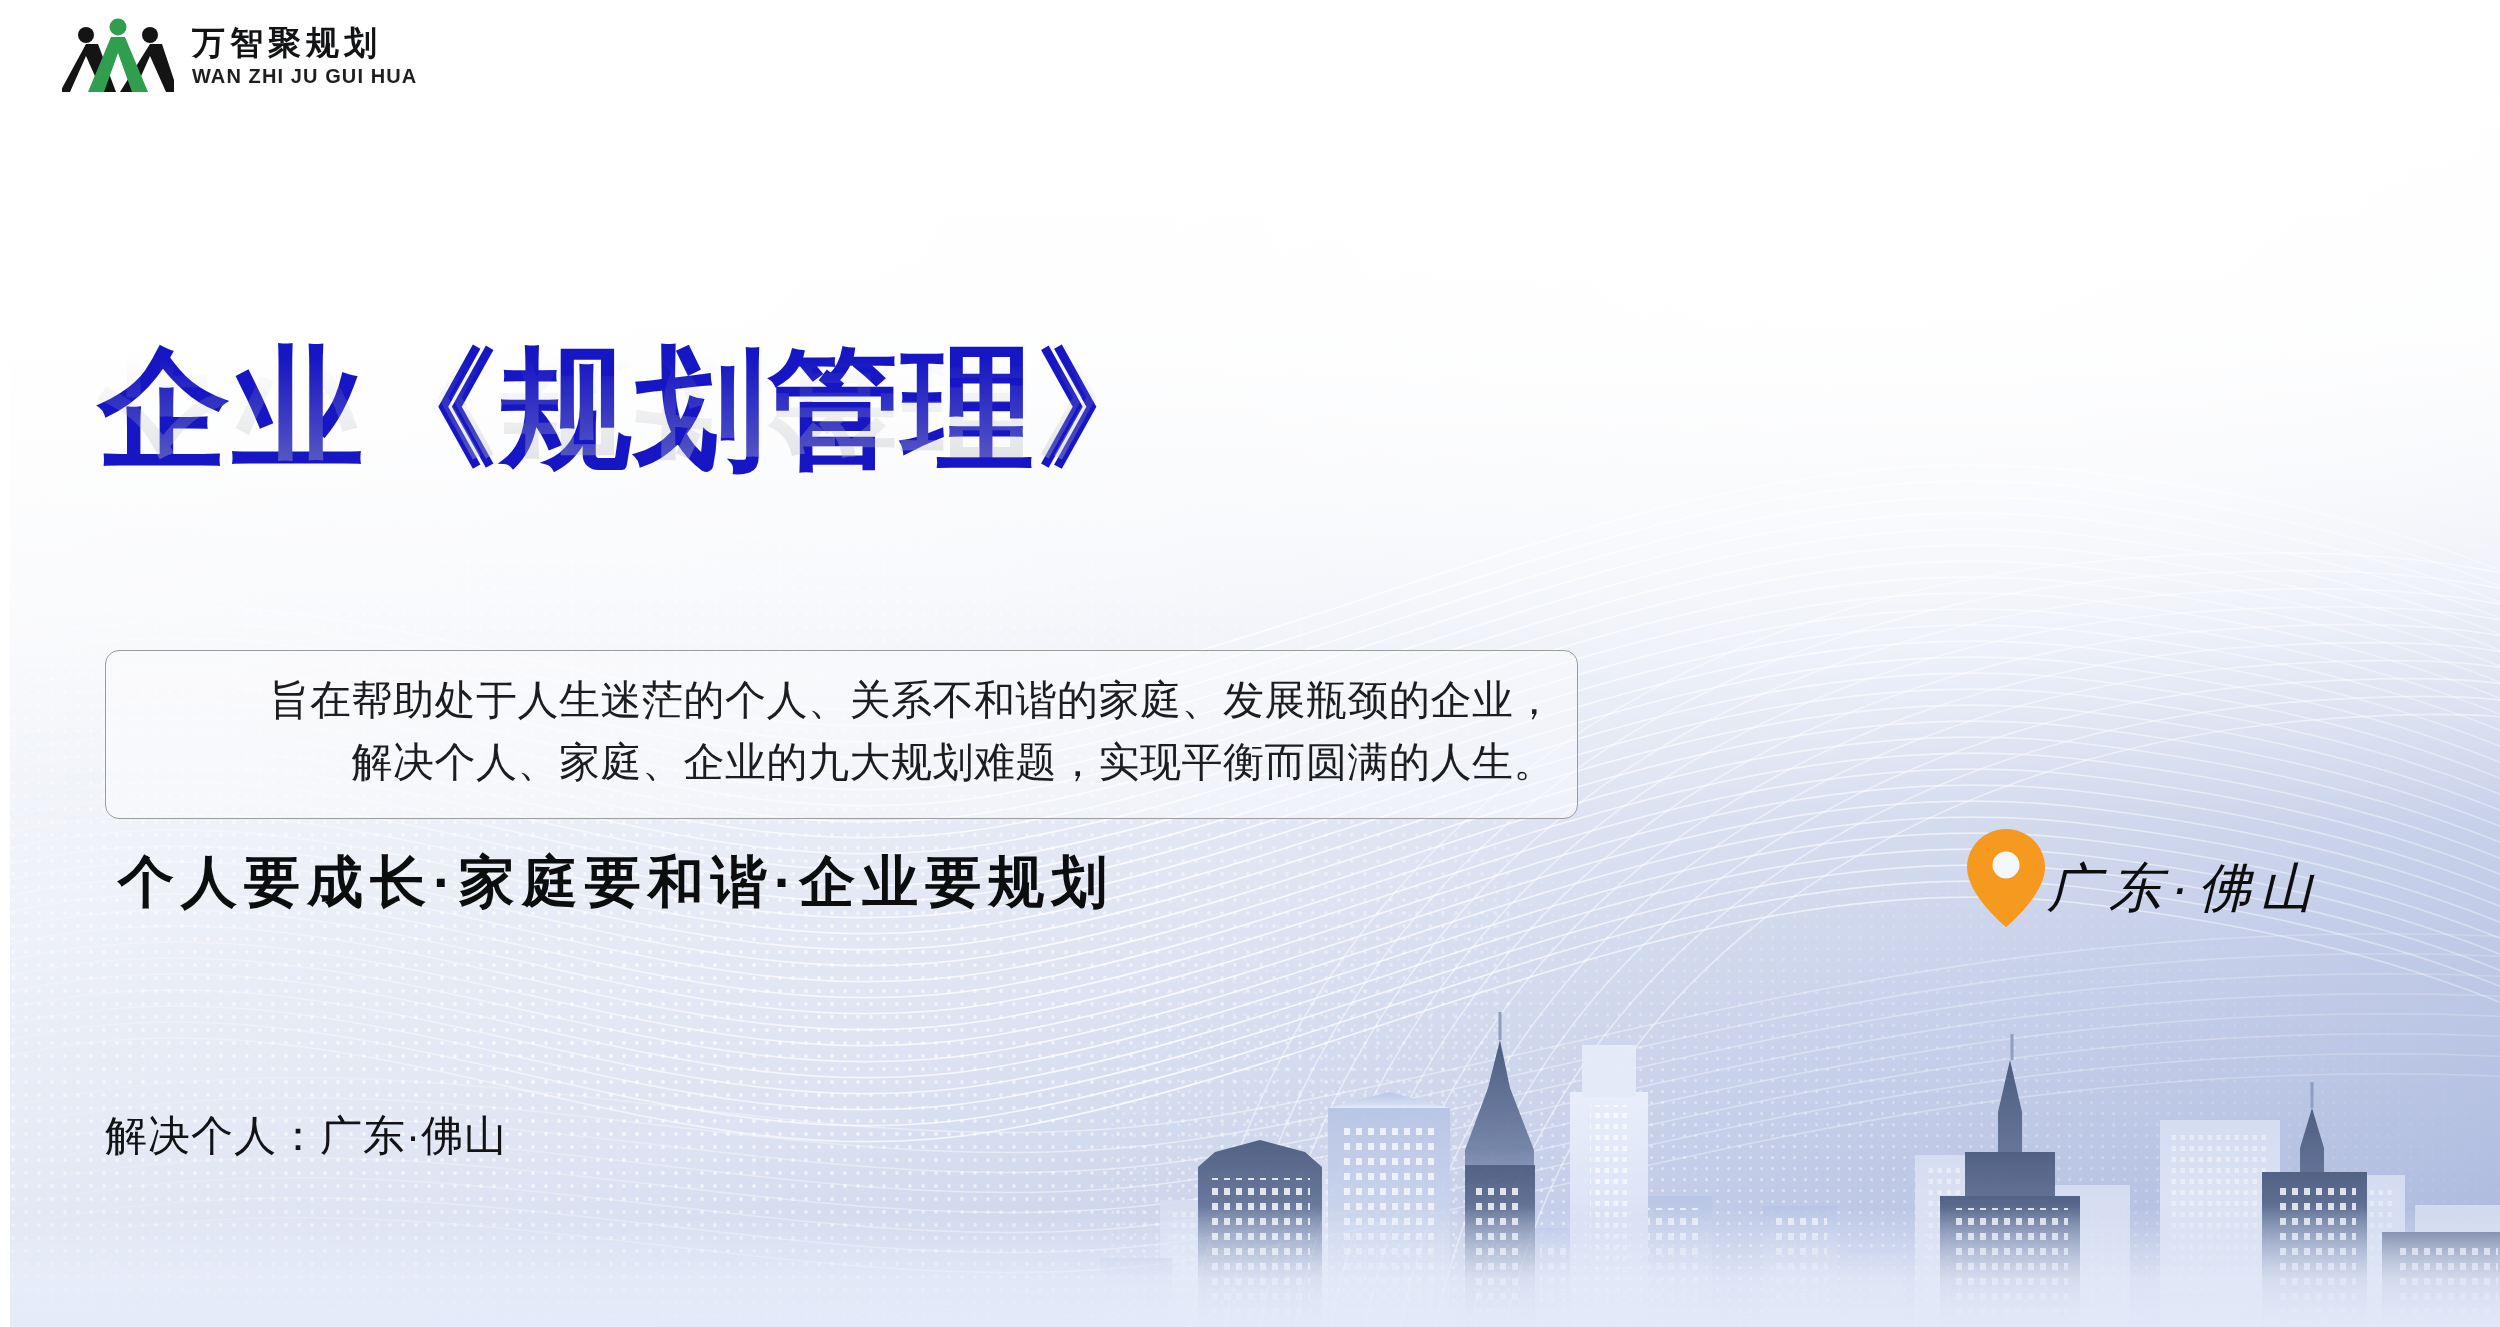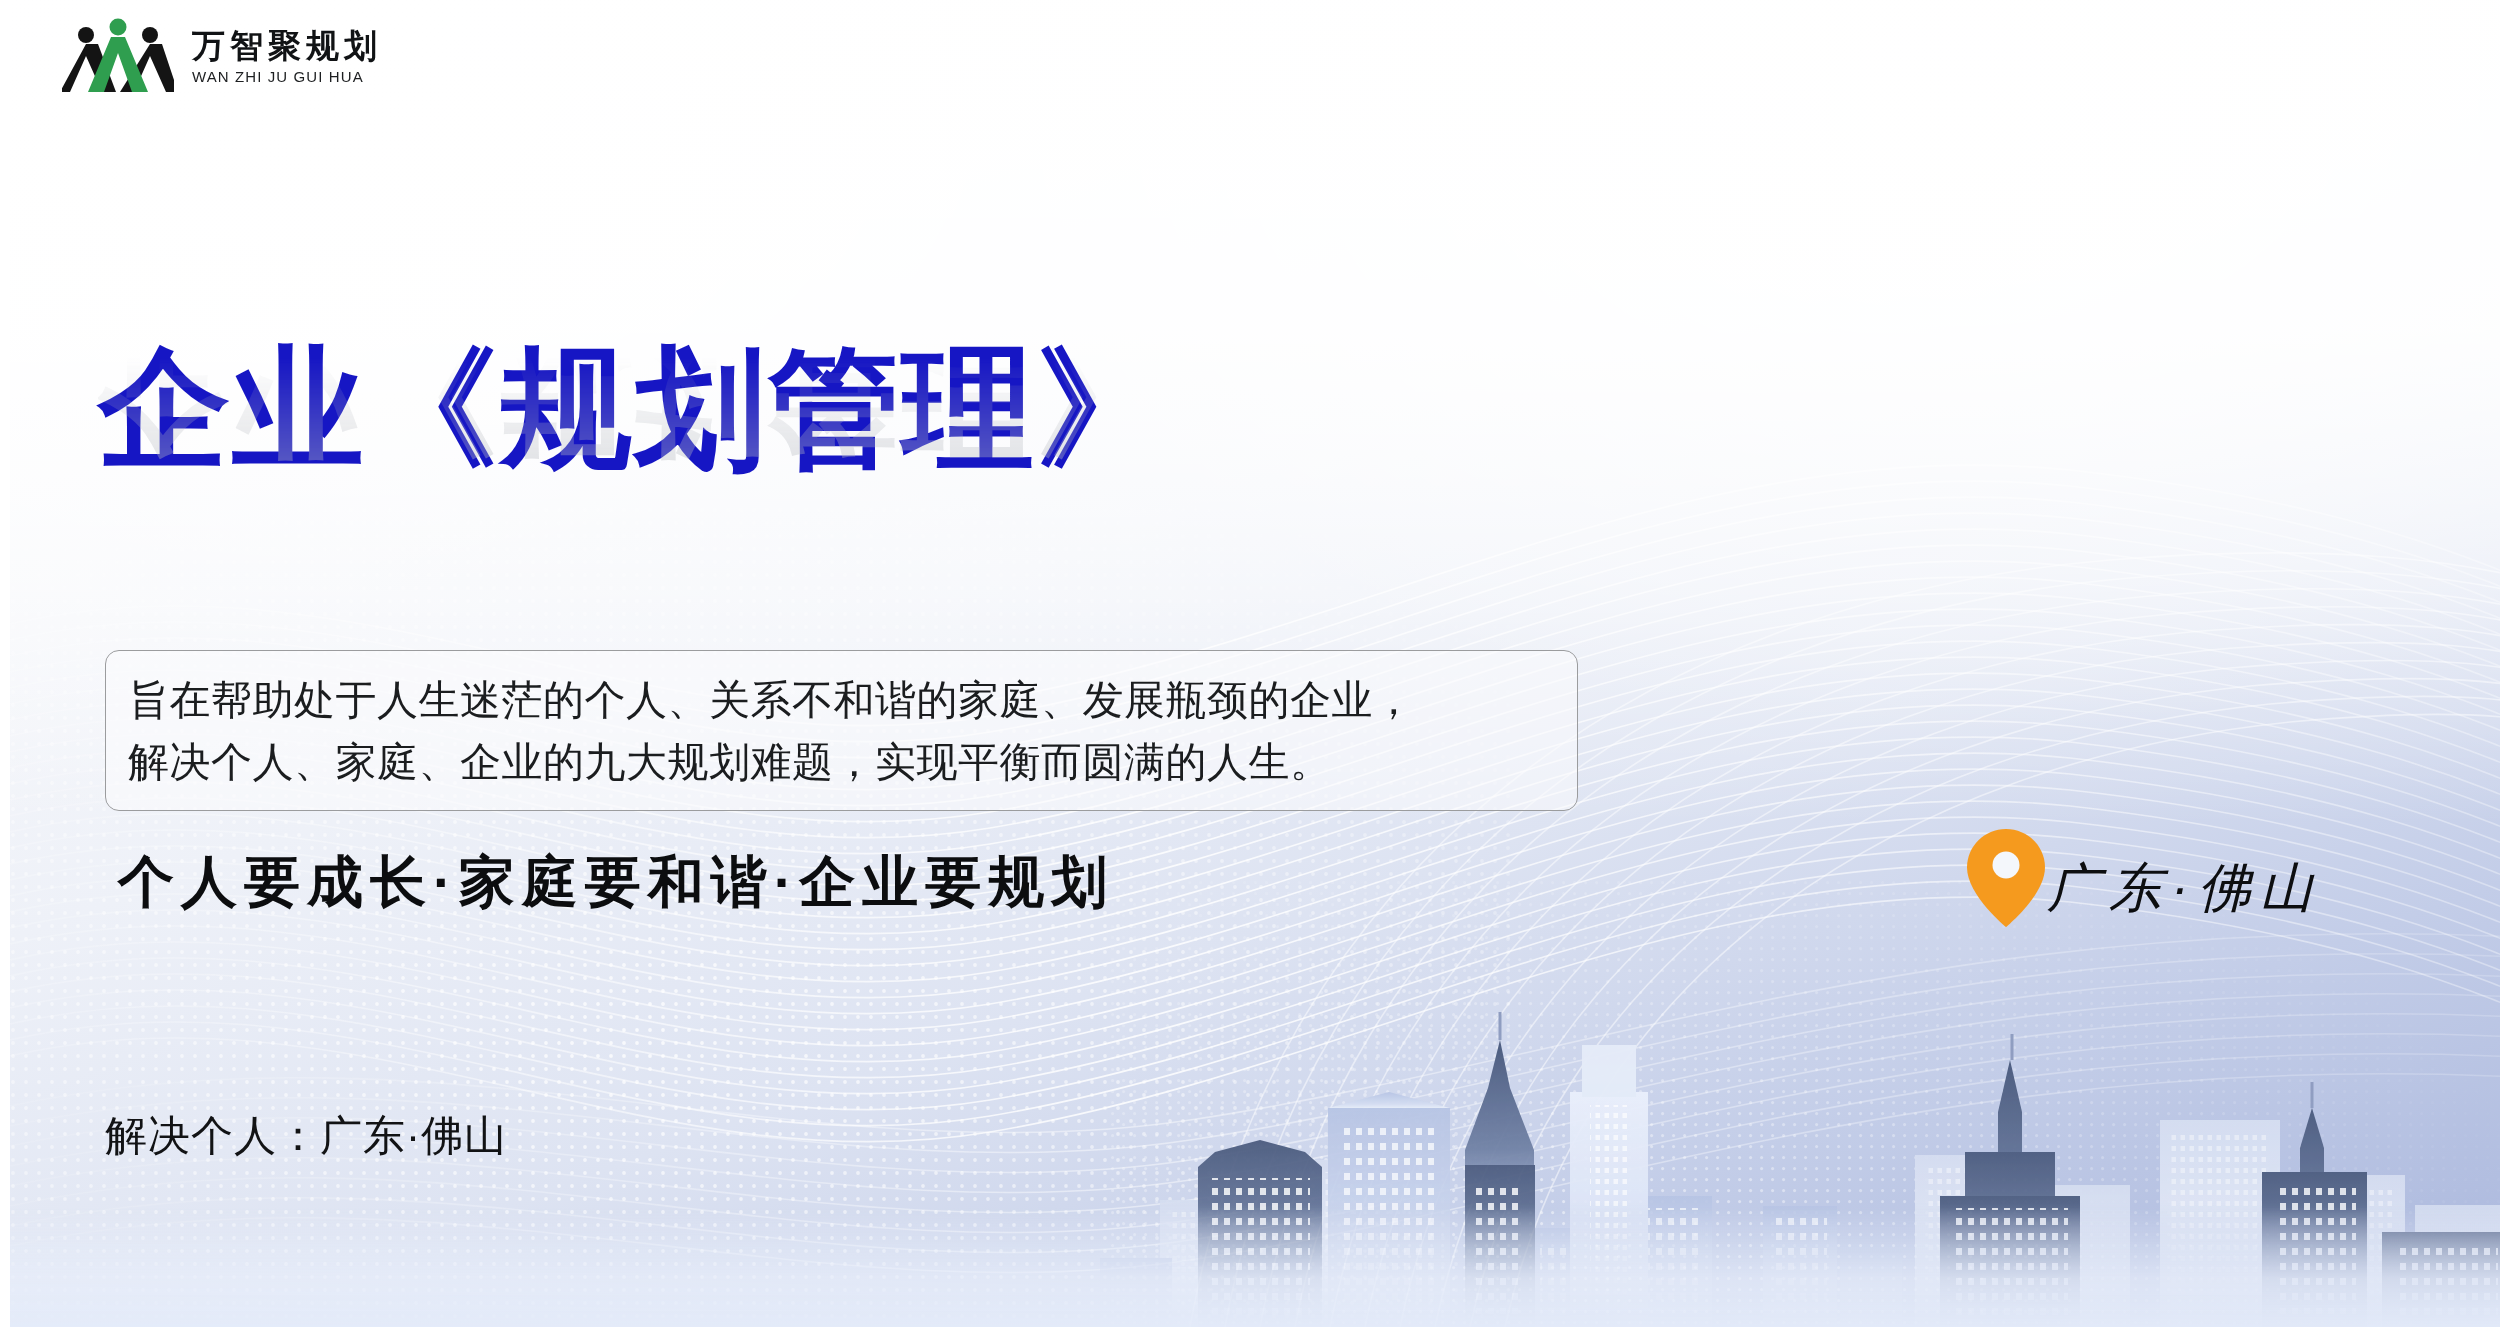--- a/index.html
+++ b/index.html
@@ -43,21 +43,21 @@
     display:flex; align-items:center; gap:18px;
   }
   .logo-mark { width:112px; height:78px; display:block; }
   .logo-text { display:flex; flex-direction:column; justify-content:center; }
   .logo-cn {
     font-family:"Liberation Serif", serif;
     font-size:33px; font-weight:700; color:#111315;
     letter-spacing:5px; line-height:1.08;
   }
   .logo-py {
-    font-size:15px; font-weight:400; color:#1d1f21;
+    font-size:20px; font-weight:700; color:#1d1f21;
     letter-spacing:1.1px; margin-top:4px;
   }
 
   
   .title-wrap { position:absolute; left:88px; top:322px; }
   .title {
     font-family:"Liberation Sans", sans-serif;
     font-size:132px; font-weight:700; color:#1616c4;
     letter-spacing:2px; line-height:1.32;
     white-space:nowrap;
@@ -71,23 +71,24 @@
     transform-origin:top center;
     margin-top:-14px;
     -webkit-mask-image:linear-gradient(to top, rgba(0,0,0,0) 28%, rgba(0,0,0,0.55) 100%);
     mask-image:linear-gradient(to top, rgba(0,0,0,0) 28%, rgba(0,0,0,0.55) 100%);
     opacity:0.85;
   }
 
   
   .desc-box {
     position:absolute; left:95px; top:650px;
-    width:1473px; padding:18px 22px 16px 22px;
+    width:1473px; padding:18px 22px 24px 22px;
     border:1.6px solid #9b9c9e; border-radius:14px;
     background:rgba(252,252,253,0.55);
+    text-align:right;
   }
   .desc-line {
     font-family:"Liberation Sans", sans-serif;
     font-size:41px; color:#1b1d1f; line-height:1.52;
     letter-spacing:0.5px; white-space:nowrap;
   }
 
   
   .tagline {
     position:absolute; left:108px; top:845px;

